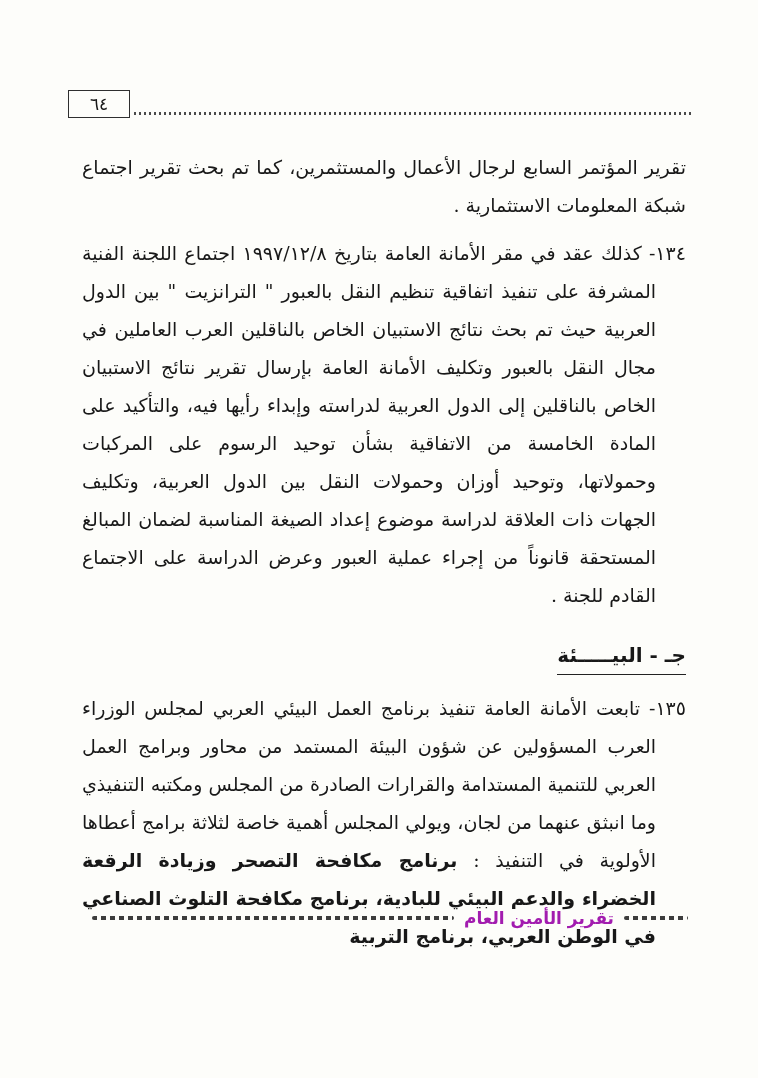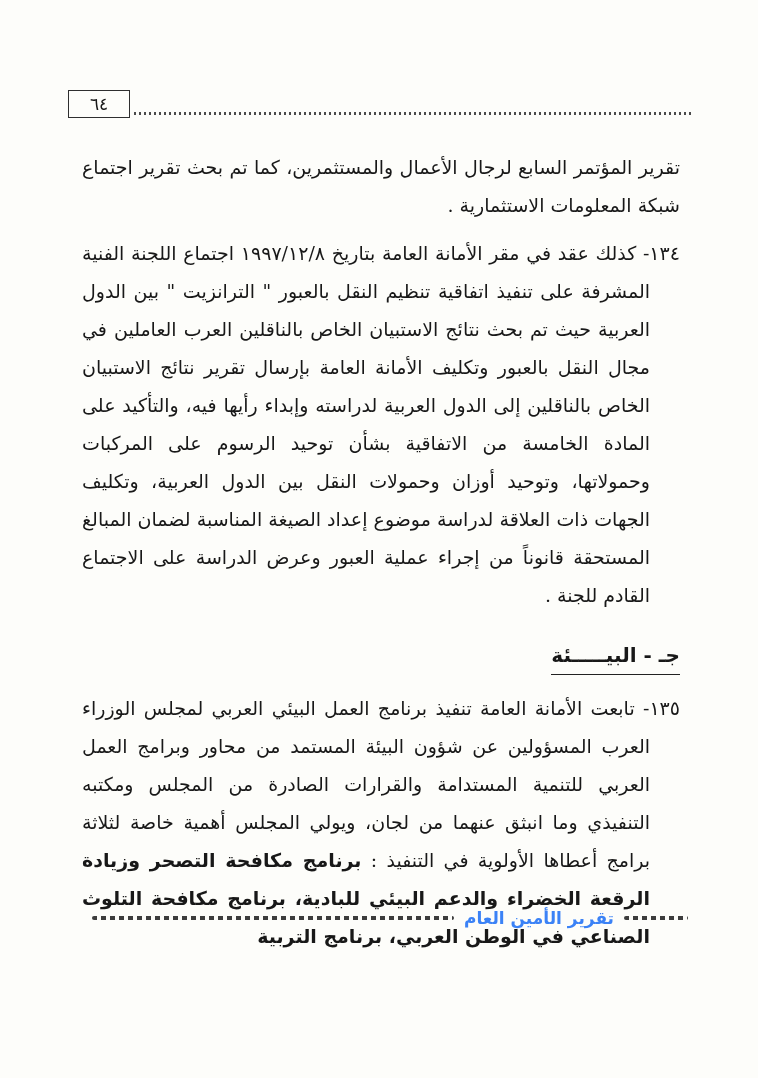--- a/index.html
+++ b/index.html
@@ -40,21 +40,21 @@
     justify-content: center;
     font-size: 17px;
     background: #fdfdfa;
     margin-right: 4px;
     text-align: center;
   }
 
   
   .body-text {
     position: absolute;
-    top: 148px; right: 78px; left: 82px;
+    top: 148px; right: 72px; left: 82px;
     font-size: 19px;
     line-height: 38px;
     text-align: justify;
   }
   .body-text p { margin: 0 0 10px 0; }
   .hang { padding-right: 30px; text-indent: -30px; }
 
   .section-heading-wrap { margin: 22px 0 14px 0; text-indent: 0; }
   .section-heading {
     display: inline-block;
@@ -79,21 +79,21 @@
     height: 4px;
     background: repeating-linear-gradient(90deg, #3d3d3d 0 5px, transparent 5px 9px);
     border-radius: 2px;
   }
   .footer-rule.short { width: 64px; }
   .footer-rule.long { flex: 1; }
   .footer-text {
     font-weight: bold;
     font-size: 17px;
     letter-spacing: 0.5px;
-    color: #3b82f6;
+    color: #a21caf;
     white-space: nowrap;
   }
 </style>
 </head>
 <body>
 
 <div class="page">
 
   <div class="header-row">
     <span class="header-rule"></span>

